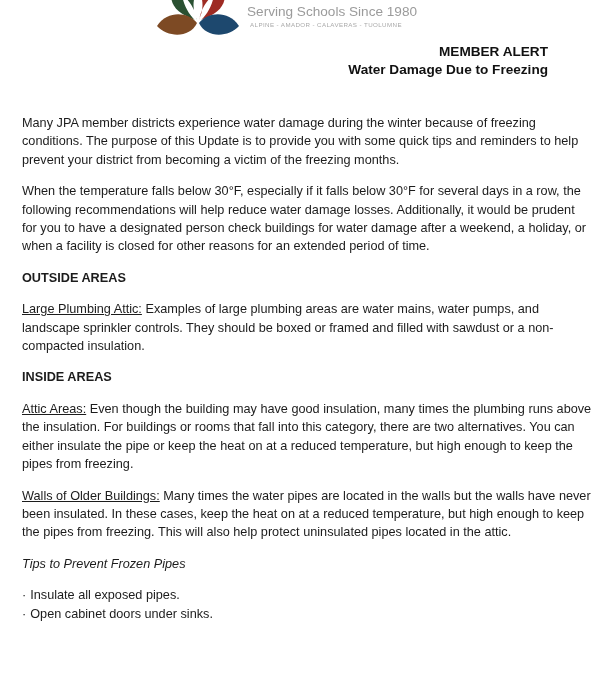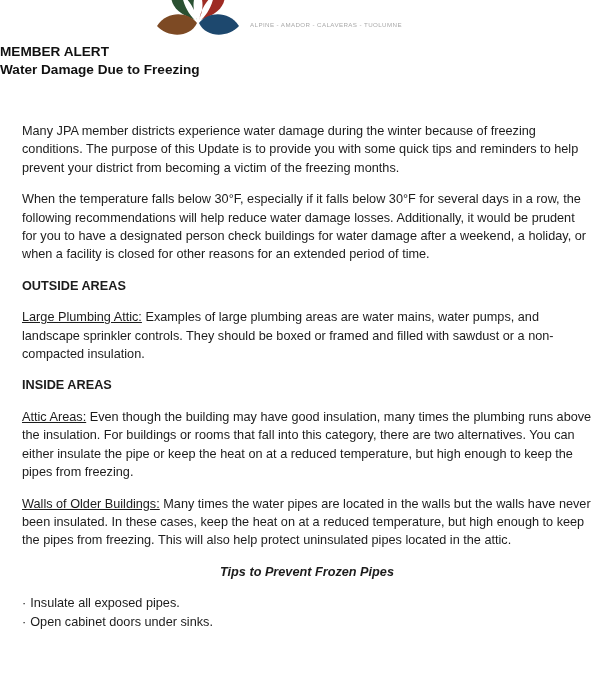--- a/index.html
+++ b/index.html
@@ -22,54 +22,55 @@
   .brand-tagline {
     position:absolute; left:247px; top:4px; width:158px;
     font-size:13.6px; color:#9b9b9b; white-space:nowrap;
   }
   .brand-counties {
     position:absolute; left:247px; top:21px; width:158px;
     text-align:center; font-size:6.2px; letter-spacing:0.4px;
     color:#a9a9a9; text-transform:uppercase; white-space:nowrap;
   }
   .alert-title, .alert-subtitle {
-    position:absolute; left:0; width:548px; text-align:left;
+    position:absolute; left:0; width:548px; text-align:right;
     font-weight:700; font-size:13.6px; color:#111;
   }
   .alert-title { top:44px; }
   .alert-subtitle { top:62px; }
 
   
   .content {
     position:absolute; left:22px; top:110px; width:570px;
     font-size:12.7px; line-height:18.4px; color:#1c1c1c;
   }
-  .content p { margin:12px 0 13px 0; }
+  .content p { margin:4px 0 13px 0; }
   .section-heading { font-weight:700; margin:0; }
   .lead { text-decoration:underline; }
-  .tips-heading { font-weight:700; font-style:italic; margin:0;text-align:center; }
+  .tips-heading { font-weight:400; font-style:italic; margin:0; }
   .bullet-line { }
   .dot { margin-right:4px; }
 </style>
 </head>
 <body>
 
 <div class="page">
 
   <svg class="logo" width="84" height="62" viewBox="0 0 84 62" aria-hidden="true">
     <path d="M21,2 C10,16 14,32 40,40 C45,24 38,10 21,2 Z" style="fill: rgb(42, 81, 50);"></path>
     <path d="M63,2 C74,16 70,32 44,40 C39,24 46,10 63,2 Z" style="fill: rgb(158, 43, 35);"></path>
     <path d="M1,46 C12,30 32,32 41,43 C34,58 12,58 1,46 Z" style="fill: rgb(125, 74, 36);"></path>
     <path d="M83,46 C72,30 52,32 43,43 C50,58 72,58 83,46 Z" style="fill: rgb(29, 72, 110);"></path>
     <path d="M42,8 C36.5,19 35.5,30 42,41 C48.5,30 47.5,19 42,8 Z
              M26,15 C28,27 34,36 41,42 C40,32 35,21 26,15 Z
              M58,15 C56,27 50,36 43,42 C44,32 49,21 58,15 Z" style="fill: rgb(255, 255, 255);"></path>
   </svg>
 
   <div class="brand-title">Tuolumne JPA</div>
+  <div class="brand-tagline">Serving Schools Since 1980</div>
   <div class="brand-counties">Alpine - Amador - Calaveras - Tuolumne</div>
 
   <div class="alert-title">MEMBER ALERT</div>
   <div class="alert-subtitle">Water Damage Due to Freezing</div>
 
   <div class="content">
 
     <p>Many JPA member districts experience water damage during the winter because of freezing conditions. The purpose of this Update is to provide you with some quick tips and reminders to help prevent your district from becoming a victim of the freezing months.</p>
 
     <p>When the temperature falls below 30°F, especially if it falls below 30°F for several days in a row, the following recommendations will help reduce water damage losses. Additionally, it would be prudent for you to have a designated person check buildings for water damage after a weekend, a holiday, or when a facility is closed for other reasons for an extended period of time.</p>

